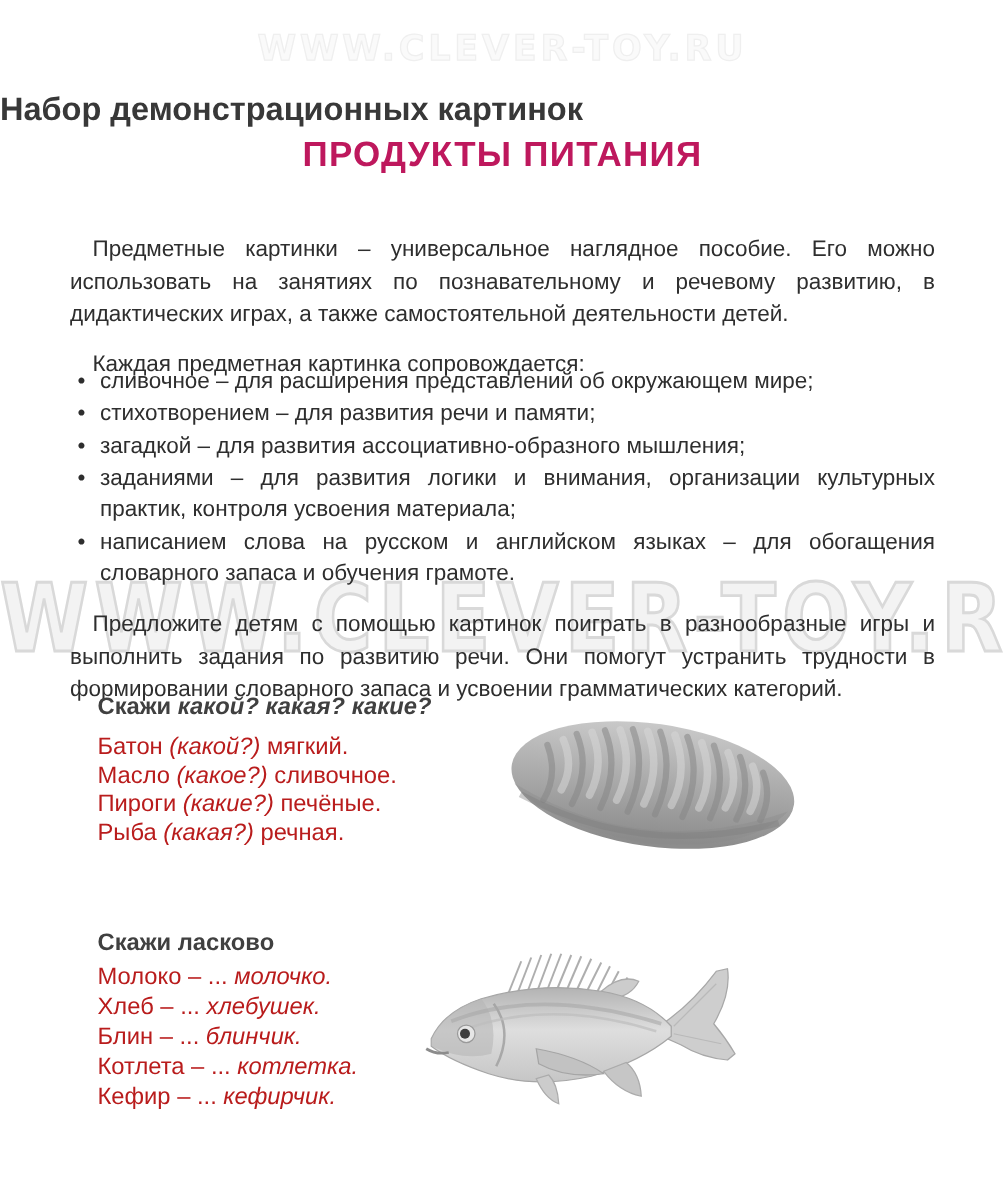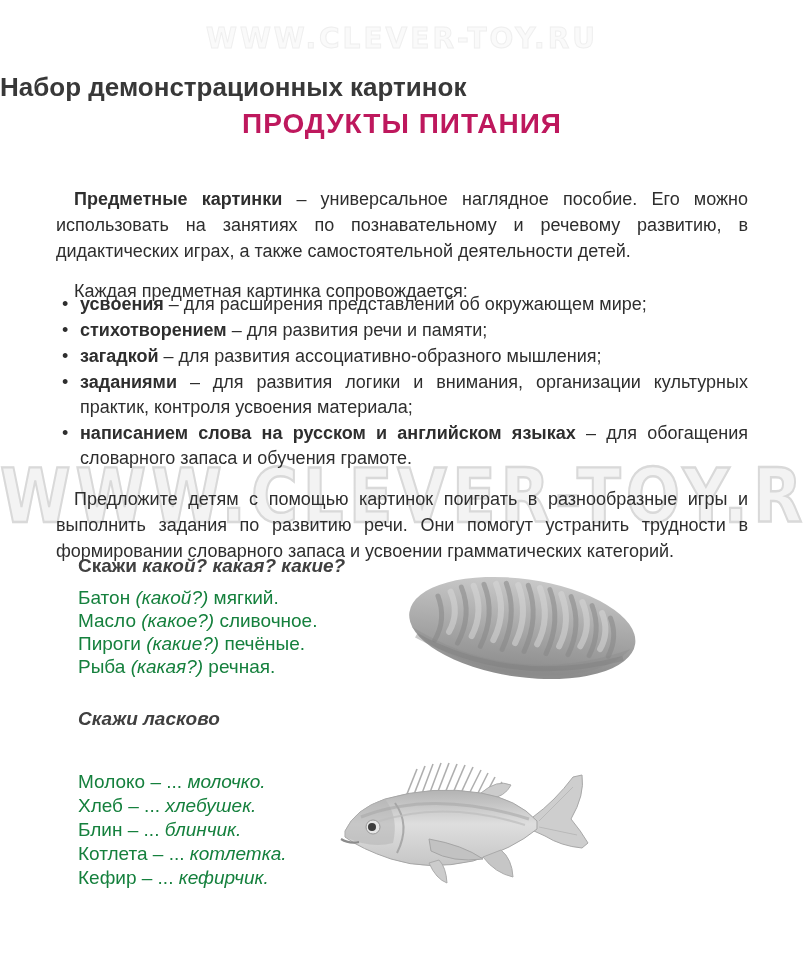--- a/index.html
+++ b/index.html
@@ -39,37 +39,37 @@
   }
   
   .para{
     position:absolute;left:56px;width:692px;
     font-size:18px;line-height:26px;text-align:justify;
   }
   .indent{text-indent:18px;}
   .p1{top:168px;}
   .pintro{top:260px;}
   .p2{top:468px;}
-  .b{font-weight:bold;}
+  .b{font-weight:normal;}
   
   .bullets{
     position:absolute;left:56px;top:292px;width:692px;
     list-style:none;margin:0;padding:0;
     font-size:18px;line-height:25px;text-align:justify;
   }
   .bullets li{position:relative;padding-left:24px;margin:0 0 1px 0;}
   .bullets .marker{position:absolute;left:6px;top:0;font-size:18px;}
   
   .sec-h{
     position:absolute;left:78px;
     font-size:19px;font-weight:bold;color:#404040;
   }
   .h1s{top:555px;}
-  .h2s{top:708px;font-style:italic;}
-  .sec-list{position:absolute;left:78px;font-size:19px;color:#15803d;}
+  .h2s{top:744px;}
+  .sec-list{position:absolute;left:78px;font-size:19px;color:#b91c1c;}
   .l1{top:586px;line-height:23px;}
   .l2{top:770px;line-height:24px;}
   .sec-list .row{white-space:nowrap;}
   .it{font-style:italic;}
   
   .pic{position:absolute;z-index:1;}
   .bread-pic{left:396px;top:560px;width:252px;height:138px;}
   .fish-pic{left:333px;top:737px;width:274px;height:172px;}
 </style>
 </head>
@@ -82,21 +82,21 @@
 
   <div class="layer">
     <div class="title">Набор демонстрационных картинок</div>
     <div class="subtitle">ПРОДУКТЫ ПИТАНИЯ</div>
 
     <p class="para indent p1"><span class="b">Предметные картинки</span><span> – универсальное наглядное пособие. Его можно использовать на занятиях по познавательному и речевому развитию, в дидактических играх, а также самостоятельной деятельности детей.</span></p>
 
     <p class="para indent pintro">Каждая предметная картинка сопровождается:</p>
 
     <ul class="bullets">
-      <li><span class="marker">•</span><span class="b">усвоения</span><span> – для расширения представлений об окружающем мире;</span></li>
+      <li><span class="marker">•</span><span class="b">сливочное</span><span> – для расширения представлений об окружающем мире;</span></li>
       <li><span class="marker">•</span><span class="b">стихотворением</span><span> – для развития речи и памяти;</span></li>
       <li><span class="marker">•</span><span class="b">загадкой</span><span> – для развития ассоциативно-образного мышления;</span></li>
       <li><span class="marker">•</span><span class="b">заданиями</span><span> – для развития логики и внимания, организации культурных практик, контроля усвоения материала;</span></li>
       <li><span class="marker">•</span><span class="b">написанием слова на русском и английском языках</span><span> – для обогащения словарного запаса и обучения грамоте.</span></li>
     </ul>
 
     <p class="para indent p2">Предложите детям с помощью картинок поиграть в разнообразные игры и выполнить задания по развитию речи. Они помогут устранить трудности в формировании словарного запаса и усвоении грамматических категорий.</p>
 
     <div class="sec-h h1s"><span>Скажи </span><span class="it">какой? какая? какие?</span></div>
 

